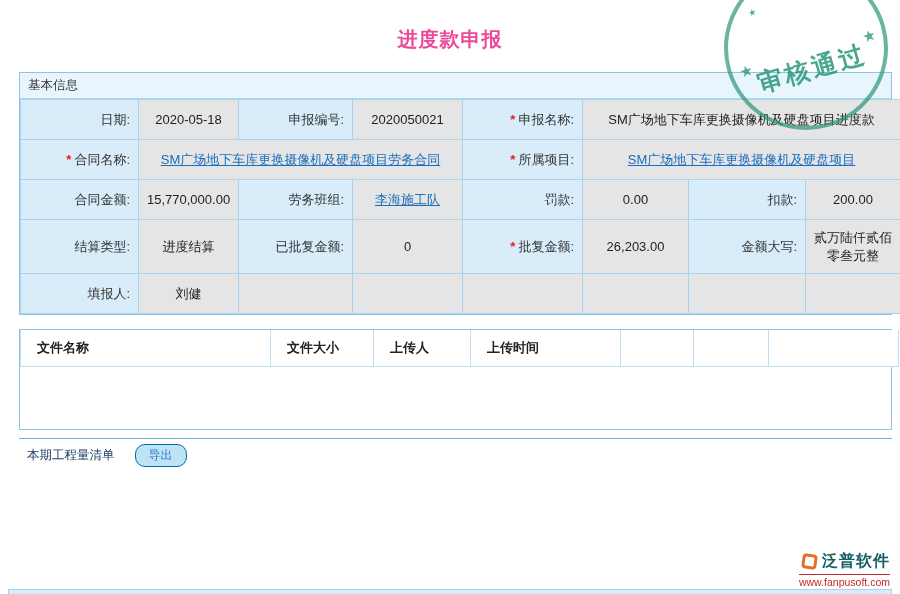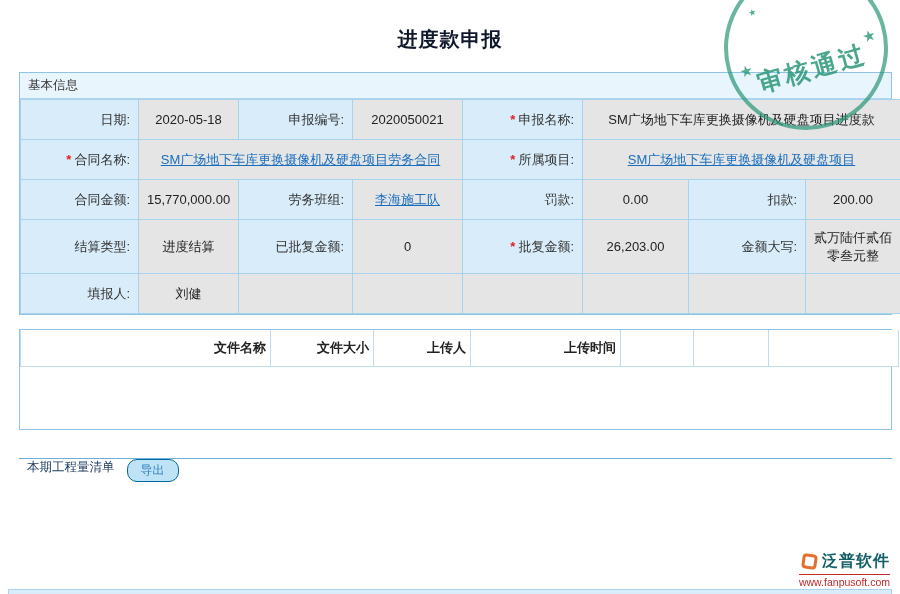--- a/index.html
+++ b/index.html
@@ -1,19 +1,19 @@
 <!DOCTYPE html>
 <html><head>
 <meta charset="utf-8">
 <style>
   * { box-sizing: border-box; margin: 0; padding: 0; }
   html,body { width:900px; height:594px; background:#fff; font-family:"Liberation Sans","DejaVu Sans",sans-serif; }
   .page { position:relative; width:900px; height:594px; overflow:hidden; background:#fff; }
 
-  .title { text-align:center; color:#0f172a; font-size:20px; font-weight:bold; padding-top:26px; letter-spacing:1px; }
+  .title { text-align:center; color:#ec4899; font-size:20px; font-weight:bold; padding-top:26px; letter-spacing:1px; }
 
   .content { position:absolute; left:19px; right:8px; top:72px; }
 
   
   .panel { border:1px solid #8FC3E4; background:#fff; }
   .section-bar { background:#E9F5FC; border-bottom:1px solid #AFD6EF; height:26px; display:flex; align-items:center; padding:0 8px; font-size:12.5px; color:#333; }
 
   
   table.grid { width:100%; border-collapse:collapse; table-layout:fixed; }
   table.grid td { border:1px solid #A9D2EC; font-size:13px; padding:3px 8px; overflow:hidden; }
@@ -22,25 +22,25 @@
   tr.r40 { height:40px; } tr.r54 { height:54px; } tr.r56 { height:56px; }
   .req { color:#E02020; margin-right:3px; font-weight:bold; }
   a.lnk { color:#1A6EBD; text-decoration:underline; cursor:pointer; }
 
   
   .panel.attach { margin-top:14px; }
   .attach-bar { background:#E9F5FC; border-bottom:1px solid #AFD6EF; height:30px; display:flex; align-items:center; padding:0 8px; gap:10px; }
   .attach-bar .bar-label { font-size:12.5px; color:#333; }
   .btn-upload { background:#CDE9F8; border:1px solid #A9D2EC; border-radius:4px; color:#8AA0B5; font-size:12px; padding:3px 10px; cursor:pointer; }
   table.files { width:100%; border-collapse:collapse; table-layout:fixed; }
-  table.files th { border:1px solid #BFDDEF; border-top:none; font-size:13px; color:#222; font-weight:bold; text-align:right; padding:8px 4px 8px 16px; height:36px; background:#fff; }
+  table.files th { border:1px solid #BFDDEF; border-top:none; font-size:13px; color:#222; font-weight:bold; text-align:left; padding:8px 4px 8px 16px; height:36px; background:#fff; }
   .files-empty { height:62px; background:#fff; }
 
   
-  .qty-bar { margin-top:28px; border-top:1px solid #6FB0D8; height:34px; display:flex; align-items:flex-start; gap:12px; padding:0 8px; background:#fff; }
+  .qty-bar { margin-top:8px; border-top:1px solid #6FB0D8; height:34px; display:flex; align-items:center; gap:20px; padding:0 8px; background:#fff; }
   .qty-title { font-size:12.5px; color:#17375E; }
   .btn-export { background:#BFE3F6; border:1px solid #0369a1; border-radius:10px; color:#2F7EC0; font-size:12px; padding:2px 13px; cursor:pointer; }
   .bottom-strip { position:absolute; left:8px; right:8px; bottom:0; height:5px; background:#D8ECF9; border:1px solid #A9D2EC; border-bottom:none; }
 
   
   .stamp { position:absolute; top:-34px; right:12px; width:164px; height:164px; z-index:9; pointer-events:none; transform:rotate(-16deg); }
   .stamp-circle { position:absolute; inset:0; border:4px solid rgba(42,150,120,0.7); border-radius:50%; }
   .stamp-text { position:absolute; top:53%; left:0; width:100%; text-align:center; font-size:25px; font-weight:bold; color:rgba(42,150,120,0.85); letter-spacing:3px; }
   .stamp-star { position:absolute; color:rgba(42,150,120,0.8); }
   .st-l { left:7%; top:48%; font-size:15px; }

